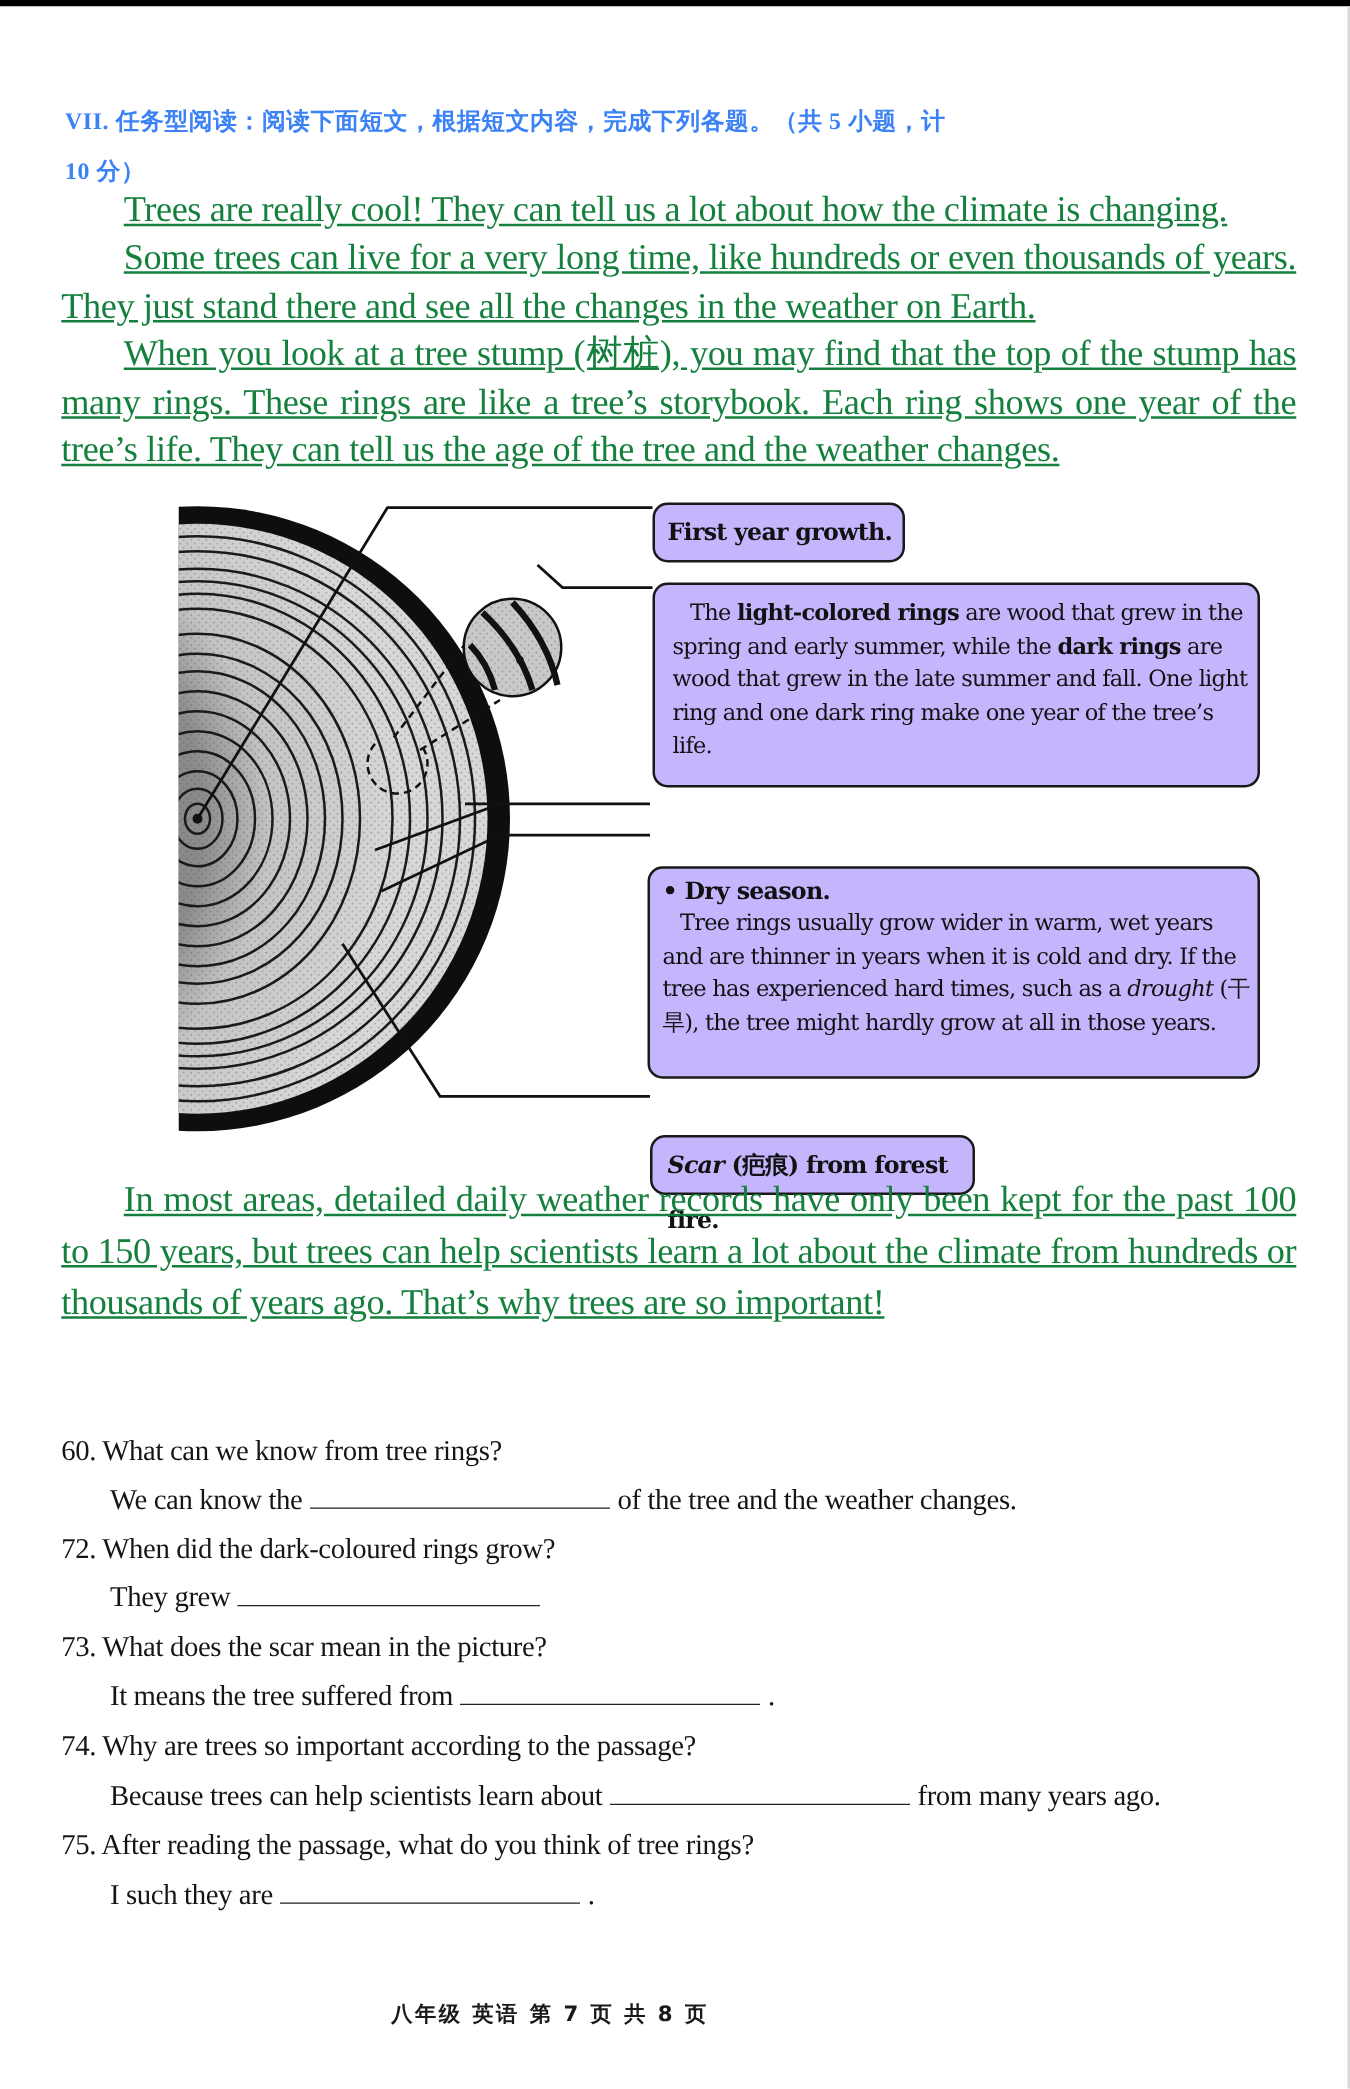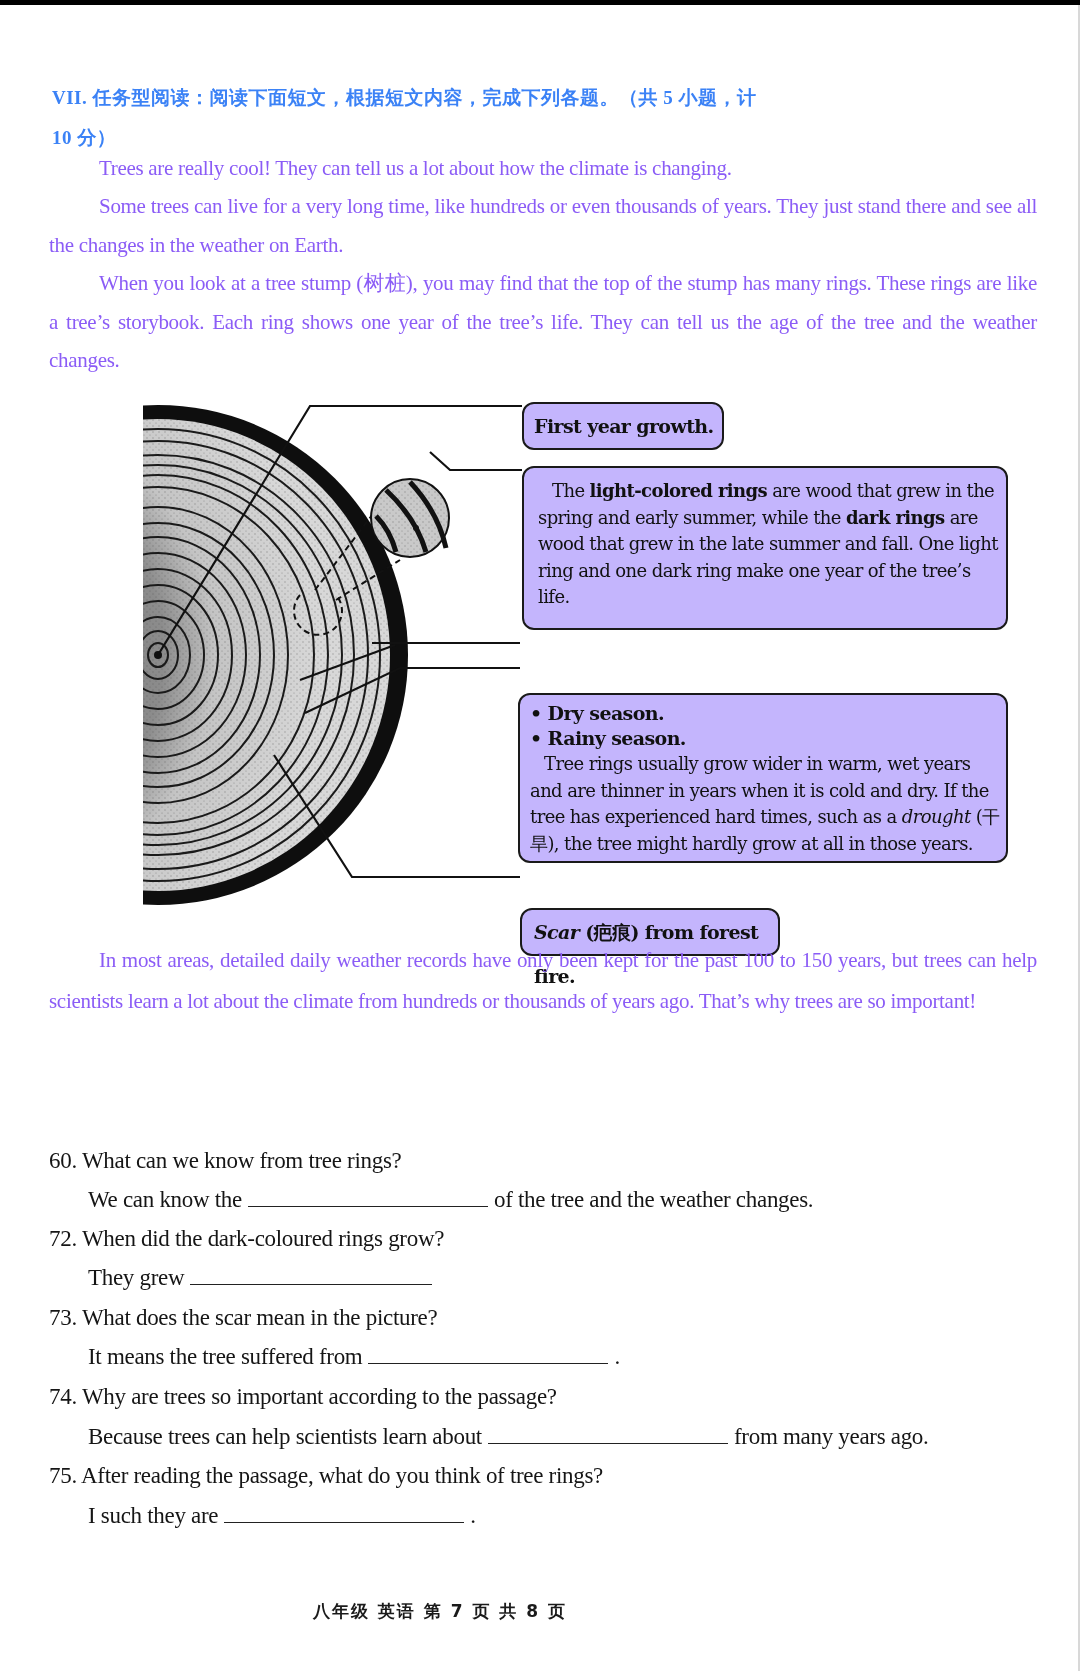--- a/index.html
+++ b/index.html
@@ -10,22 +10,23 @@
   .topbar { position: absolute; left: 0; top: 0; width: 1080px; height: 5px; background: #000; }
   .rightedge { position: absolute; right: 0; top: 5px; width: 2px; height: 1666px; background: #d8d8d8; }
 
   .heading {
     position: absolute; left: 52px; top: 78px; width: 990px;
     font-family: Liberation Serif, serif; font-weight: bold;
     font-size: 19px; line-height: 40px; letter-spacing: 0.5px; color: #3b82f6;
   }
   .para {
     position: absolute; left: 49px; width: 988px;
-    font-size: 21px; line-height: 38.5px; text-align: justify; color: #8b5cf6;
+    font-size: 29px; line-height: 38.5px; text-align: justify; color: #15803d;
     letter-spacing: -0.3px;
+    text-decoration: underline;
   }
   .para .indent { display: inline-block; width: 50px; }
 
   
   .diagram { position: absolute; left: 140px; top: 400px; width: 880px; height: 560px; }
   .diagram svg { position: absolute; left: 0; top: 0; }
   .box {
     position: absolute; border: 2.5px solid #1a1a1a; border-radius: 12px; background: #c4b5fd;
     font-family: "DejaVu Serif", "Liberation Serif", serif; font-size: 18px; line-height: 26.5px;
     color: #111; letter-spacing: -0.6px;
@@ -135,21 +136,20 @@
     </g>
     <circle cx="276" cy="128" r="3" fill="#111"></circle>
   </svg>
 
   <div class="box box-first">First year growth.</div>
 
   <div class="box box-rings"><span class="lead"></span><span>The </span><b>light-colored rings</b><span> are wood that grew in the spring and early summer, while the </span><b>dark rings</b><span> are wood that grew in the late summer and fall. One light ring and one dark ring make one year of the tree’s life.</span></div>
 
   <div class="box box-season">
     <div class="bul">• Dry season.</div>
-    <div class="bul">• Rainy season.</div>
     <div><span class="lead"></span><span>Tree rings usually grow wider in warm, wet years and are thinner in years when it is cold and dry. If the tree has experienced hard times, such as a </span><i>drought</i><span> (干旱), the tree might hardly grow at all in those years.</span></div>
   </div>
 
   <div class="box box-scar"><i>Scar</i><span> (疤痕) from forest fire.</span></div>
 </div>
 
 <div class="para" style="top:940px; line-height:41px;"><span class="indent"></span><span>In most areas, detailed daily weather records have only been kept for the past 100 to 150 years, but trees can help scientists learn a lot about the climate from hundreds or thousands of years ago. That’s why trees are so important!</span></div>
 
 <div class="qnum" style="top:1144px;">60. What can we know from tree rings?</div>
 <div class="ans" style="top:1182px;"><span>We can know the</span><span class="blank" style="width:240px;"></span><span>of the tree and the weather changes.</span></div>

